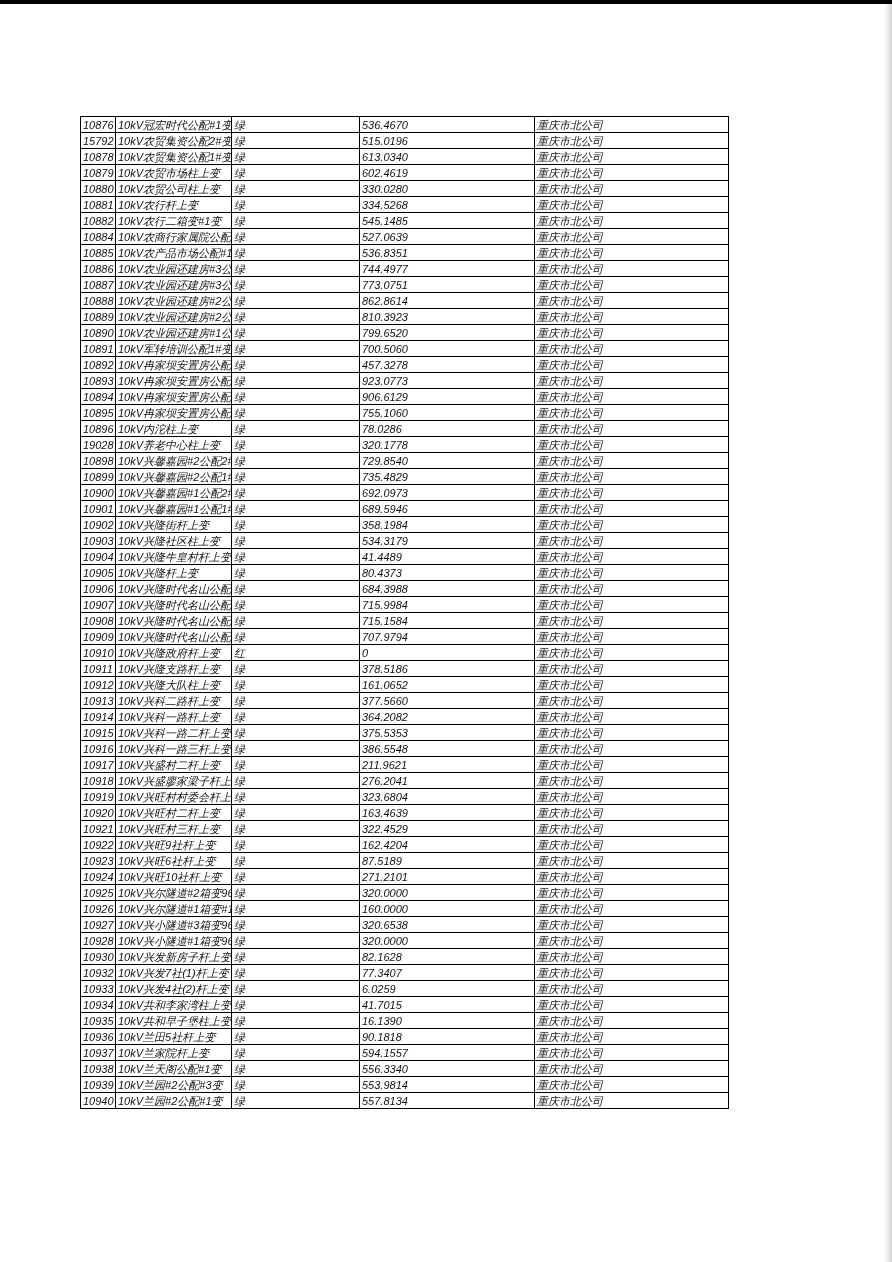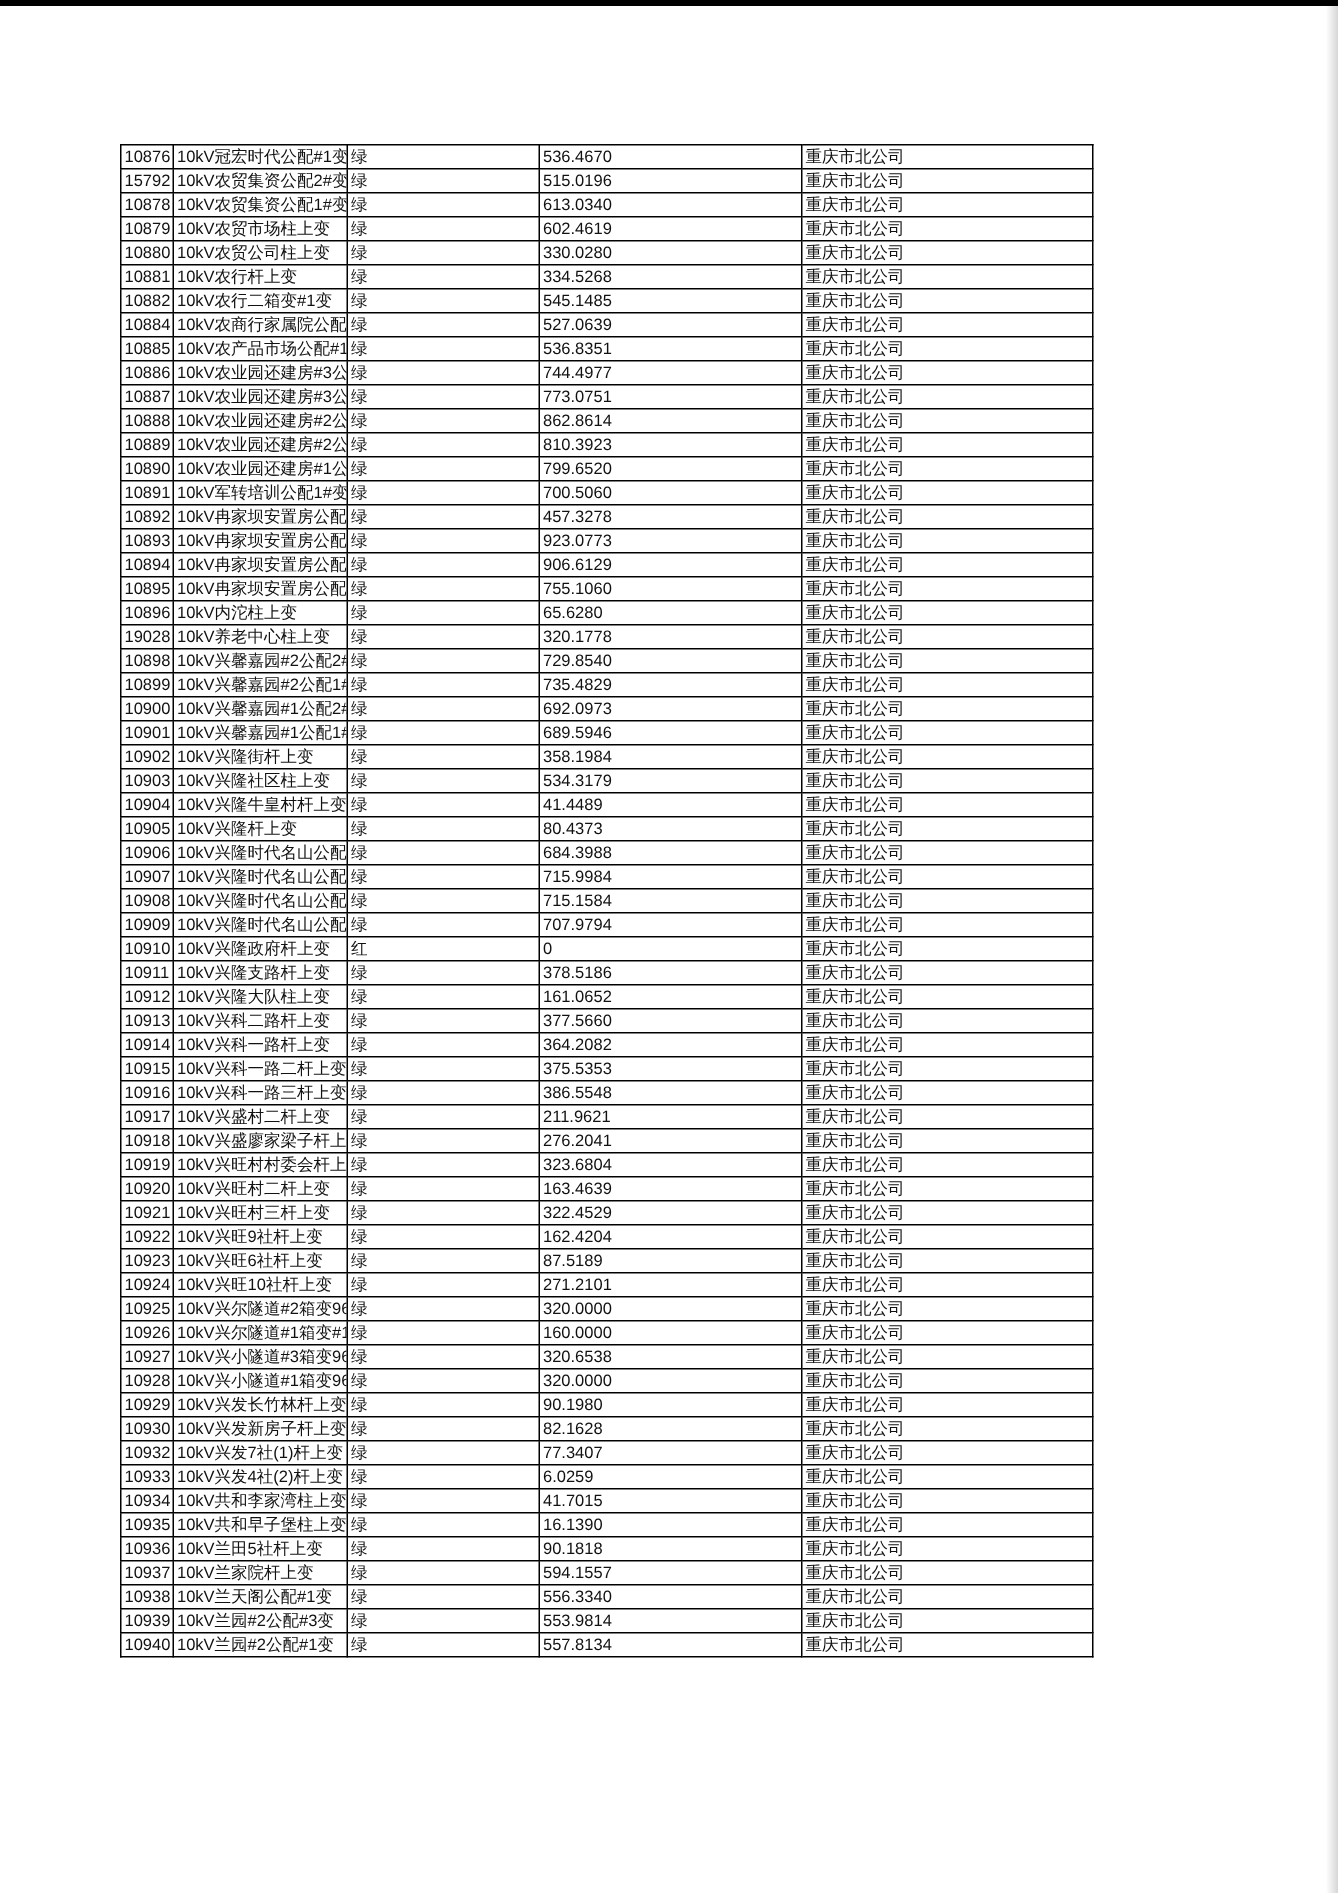--- a/index.html
+++ b/index.html
@@ -14,24 +14,25 @@
     position:absolute; top:0; left:0;
     width:892px; height:4px;
   }
   .right-edge {
     position:absolute; top:0; right:0;
     width:8px; height:1262px;
     background:linear-gradient(to right, rgba(0,0,0,0), rgba(0,0,0,0.16));
     pointer-events:none;
   }
   table.data-table {
-    position:absolute; left:80px; top:96px;
+    position:absolute; left:80px; top:116px;
     border-collapse:collapse;
     table-layout:fixed;
     width:648px;
+    font-style:italic;
   }
   table.data-table td {
     border:1px solid #000000;
     height:16px;
     font-size:11px;
     line-height:14px;
     padding:0 1px 0 2px;
     overflow:hidden;
     white-space:nowrap;
     color:#111111;
@@ -180,21 +181,21 @@
         <td class="col-id">10895</td>
         <td class="col-name">10kV冉家坝安置房公配#1</td>
         <td class="col-status">绿</td>
         <td class="col-value">755.1060</td>
         <td class="col-company">重庆市北公司</td>
       </tr>
       <tr>
         <td class="col-id">10896</td>
         <td class="col-name">10kV内沱柱上变</td>
         <td class="col-status">绿</td>
-        <td class="col-value">65.6280</td>
+        <td class="col-value">78.0286</td>
         <td class="col-company">重庆市北公司</td>
       </tr>
       <tr>
         <td class="col-id">19028</td>
         <td class="col-name">10kV养老中心柱上变</td>
         <td class="col-status">绿</td>
         <td class="col-value">320.1778</td>
         <td class="col-company">重庆市北公司</td>
       </tr>
       <tr>
@@ -405,27 +406,20 @@
         <td class="col-name">10kV兴小隧道#3箱变961</td>
         <td class="col-status">绿</td>
         <td class="col-value">320.6538</td>
         <td class="col-company">重庆市北公司</td>
       </tr>
       <tr>
         <td class="col-id">10928</td>
         <td class="col-name">10kV兴小隧道#1箱变961</td>
         <td class="col-status">绿</td>
         <td class="col-value">320.0000</td>
-        <td class="col-company">重庆市北公司</td>
-      </tr>
-      <tr>
-        <td class="col-id">10929</td>
-        <td class="col-name">10kV兴发长竹林杆上变</td>
-        <td class="col-status">绿</td>
-        <td class="col-value">90.1980</td>
         <td class="col-company">重庆市北公司</td>
       </tr>
       <tr>
         <td class="col-id">10930</td>
         <td class="col-name">10kV兴发新房子杆上变</td>
         <td class="col-status">绿</td>
         <td class="col-value">82.1628</td>
         <td class="col-company">重庆市北公司</td>
       </tr>
       <tr>

